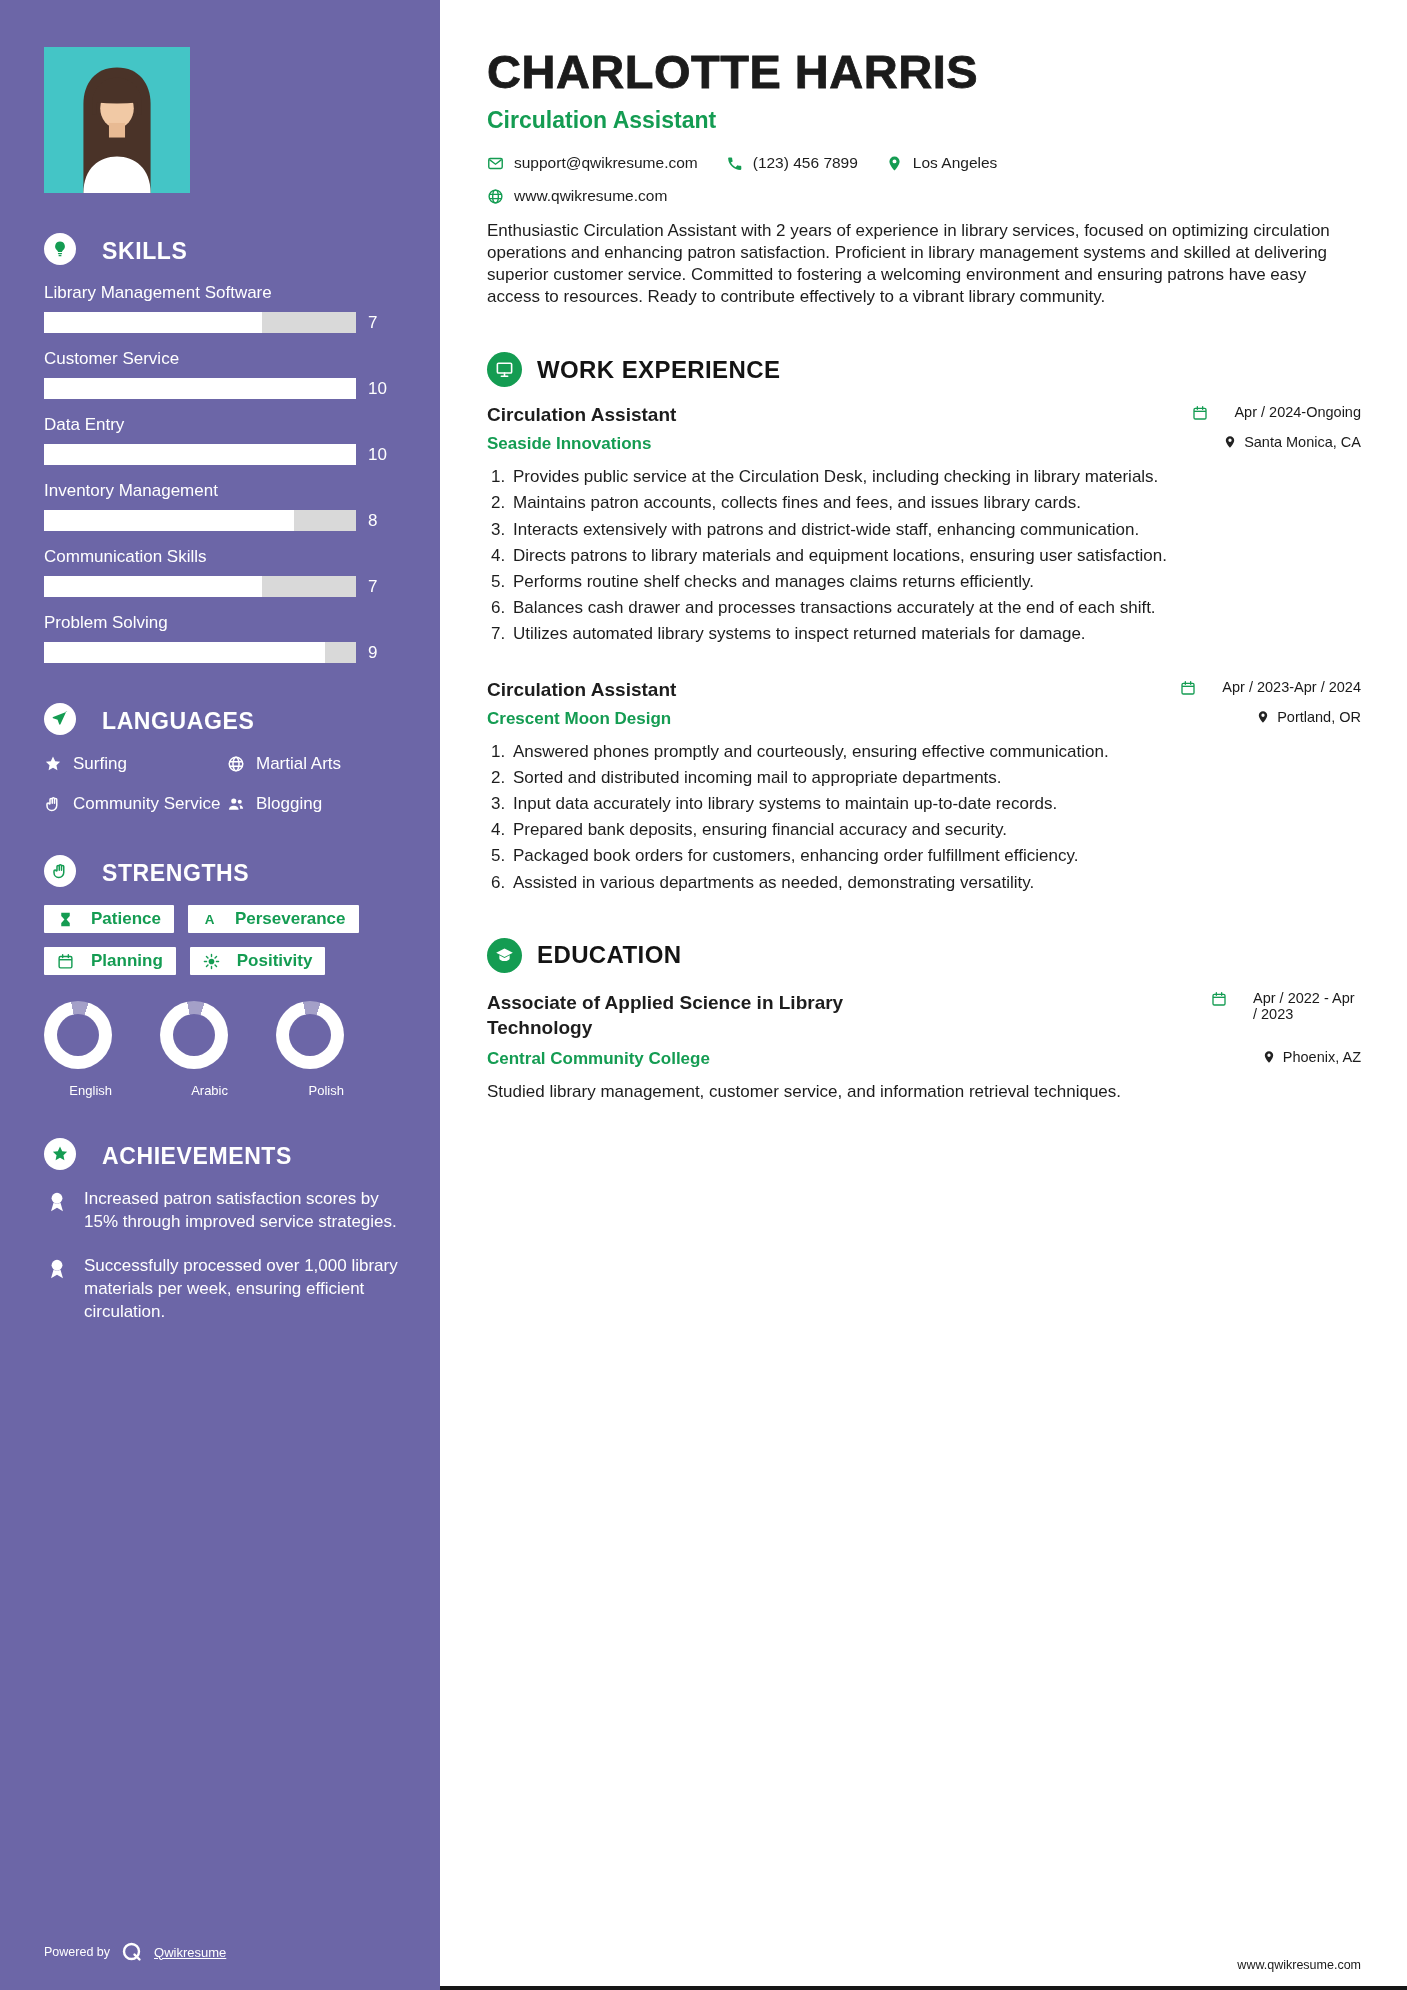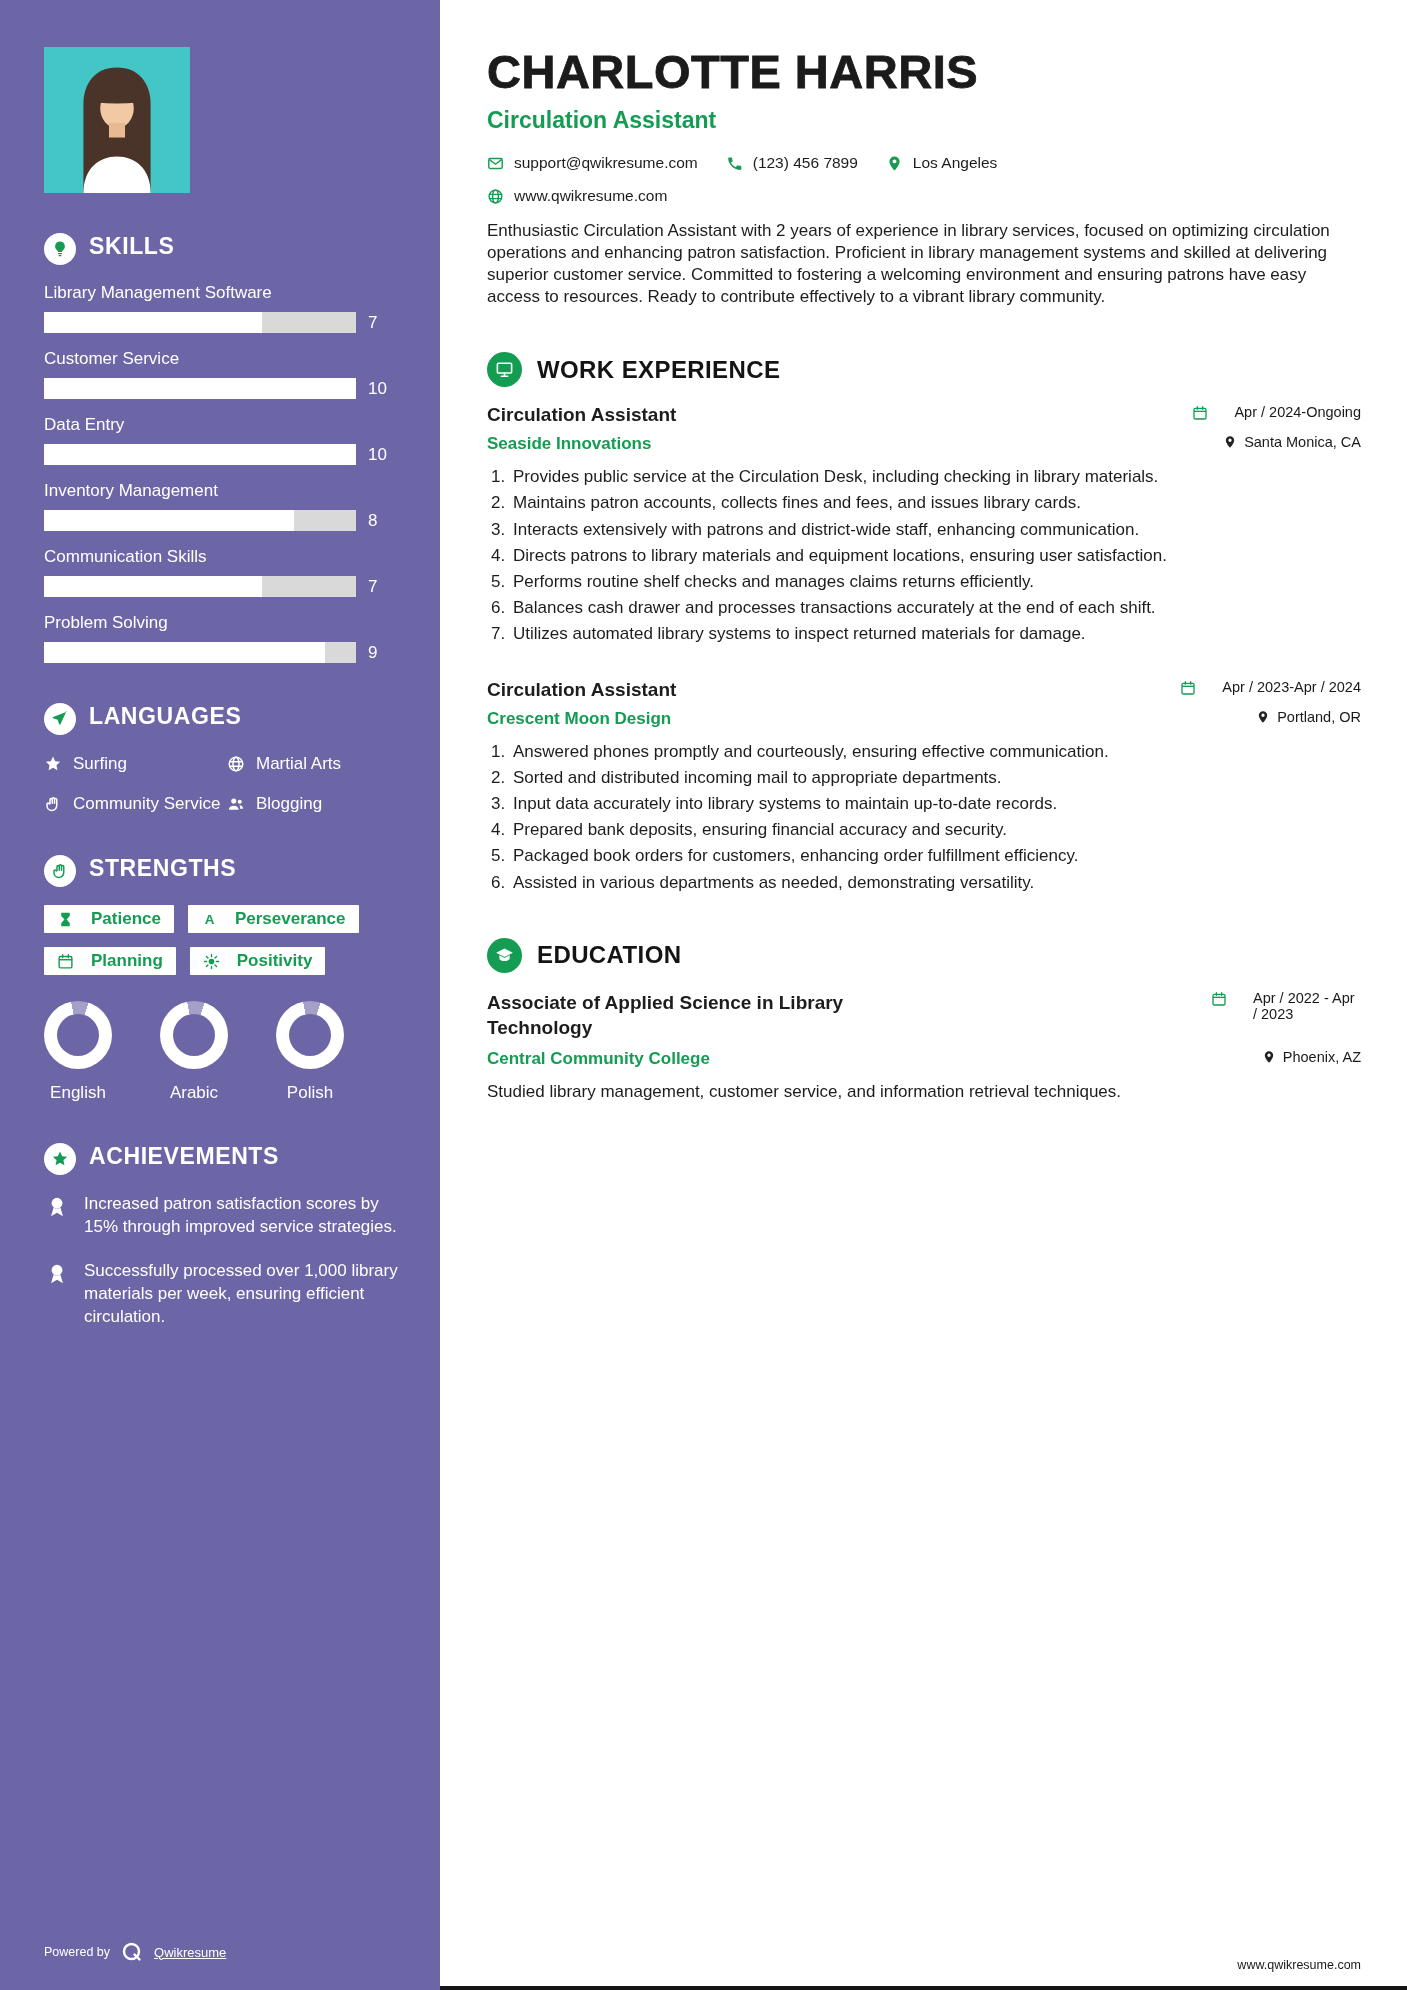--- a/index.html
+++ b/index.html
@@ -12,21 +12,21 @@
   html,body{background:#e8e8e8}
   body{font-family:"Liberation Sans",sans-serif;color:var(--ink)}
   .page{width:1407px;height:1990px;display:flex;background:#fff;margin:0 auto;overflow:hidden}
 
   
   .sidebar{width:440px;min-width:440px;background:var(--purple);color:#fff;
            padding:47px 36px 0 44px;position:relative}
   .photo{width:146px;height:146px;overflow:hidden}
   .photo svg{display:block;width:100%;height:100%}
 
-  .sb-head{display:flex;align-items:flex-start;gap:13px;margin:40px 0 18px}
+  .sb-head{display:flex;align-items:flex-end;gap:26px;margin:40px 0 18px}
   .sb-ic{width:32px;height:32px;border-radius:50%;background:#fff;color:var(--green);
          display:flex;align-items:center;justify-content:center;flex:none}
   .sb-ic svg{width:18px;height:18px}
   .sb-head h2{font-size:23px;font-weight:bold;letter-spacing:.6px}
 
   .skill{margin-bottom:16px}
   .skill-label{font-size:17px;margin-bottom:9px}
   .skill-row{display:flex;align-items:center;gap:12px}
   .skill-track{width:312px;height:21px;background:var(--track);flex:none}
   .skill-fill{height:100%;background:#fff}
@@ -35,21 +35,21 @@
   .interests-grid{display:grid;grid-template-columns:1fr 1fr;row-gap:18px;column-gap:6px;font-size:17px}
   .int-item{display:flex;gap:11px;align-items:flex-start;line-height:1.3}
   .int-item svg{width:18px;height:18px;flex:none;margin-top:2px;color:#fff}
 
   .chips{display:flex;flex-wrap:wrap;gap:14px}
   .chip{display:inline-flex;align-items:center;gap:17px;background:#fff;color:var(--green);
         font-weight:bold;font-size:17px;padding:4px 13px;border-radius:1px}
   .chip svg{width:17px;height:17px}
 
   .langs{display:flex;gap:48px;margin-top:26px}
-  .lang{text-align:center;font-size:17px}
+  .lang{text-align:right;font-size:13px}
   .donut{width:68px;height:68px;border-radius:50%;margin:0 auto 14px;position:relative;
          background:conic-gradient(from -12deg, rgba(255,255,255,.38) 0deg 30deg, #fff 30deg 360deg)}
   .donut::after{content:"";position:absolute;inset:13px;border-radius:50%;background:var(--purple)}
 
   .ach-item{display:flex;gap:14px;margin-bottom:22px;font-size:17px;line-height:1.33}
   .ach-item svg{width:26px;height:26px;flex:none;color:#fff;margin-top:1px}
 
   .sb-footer{position:absolute;bottom:26px;left:44px;display:flex;align-items:center;gap:10px}
   .powered{font-size:12.5px}
   .logo-badge{width:24px;height:24px;color:#fff}

